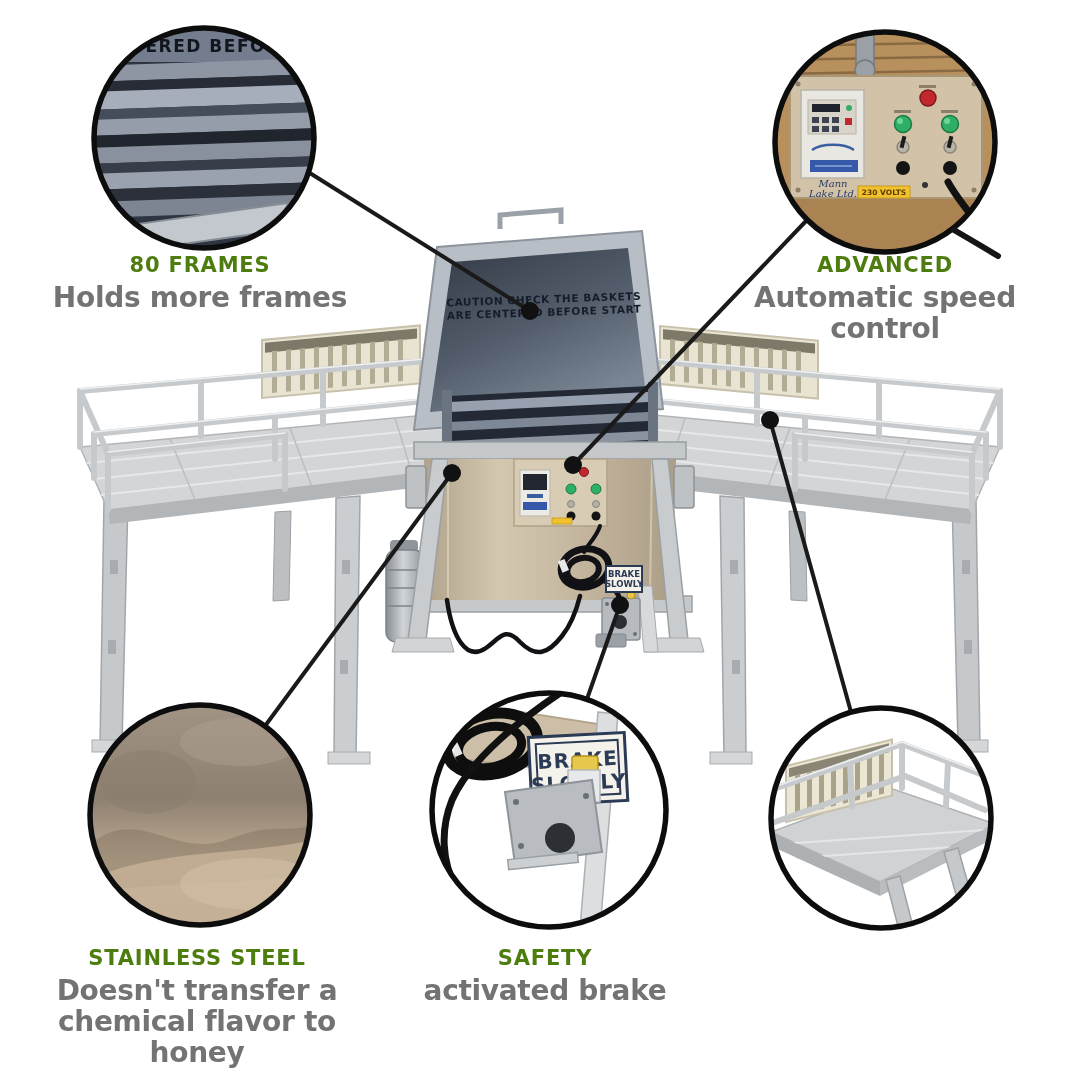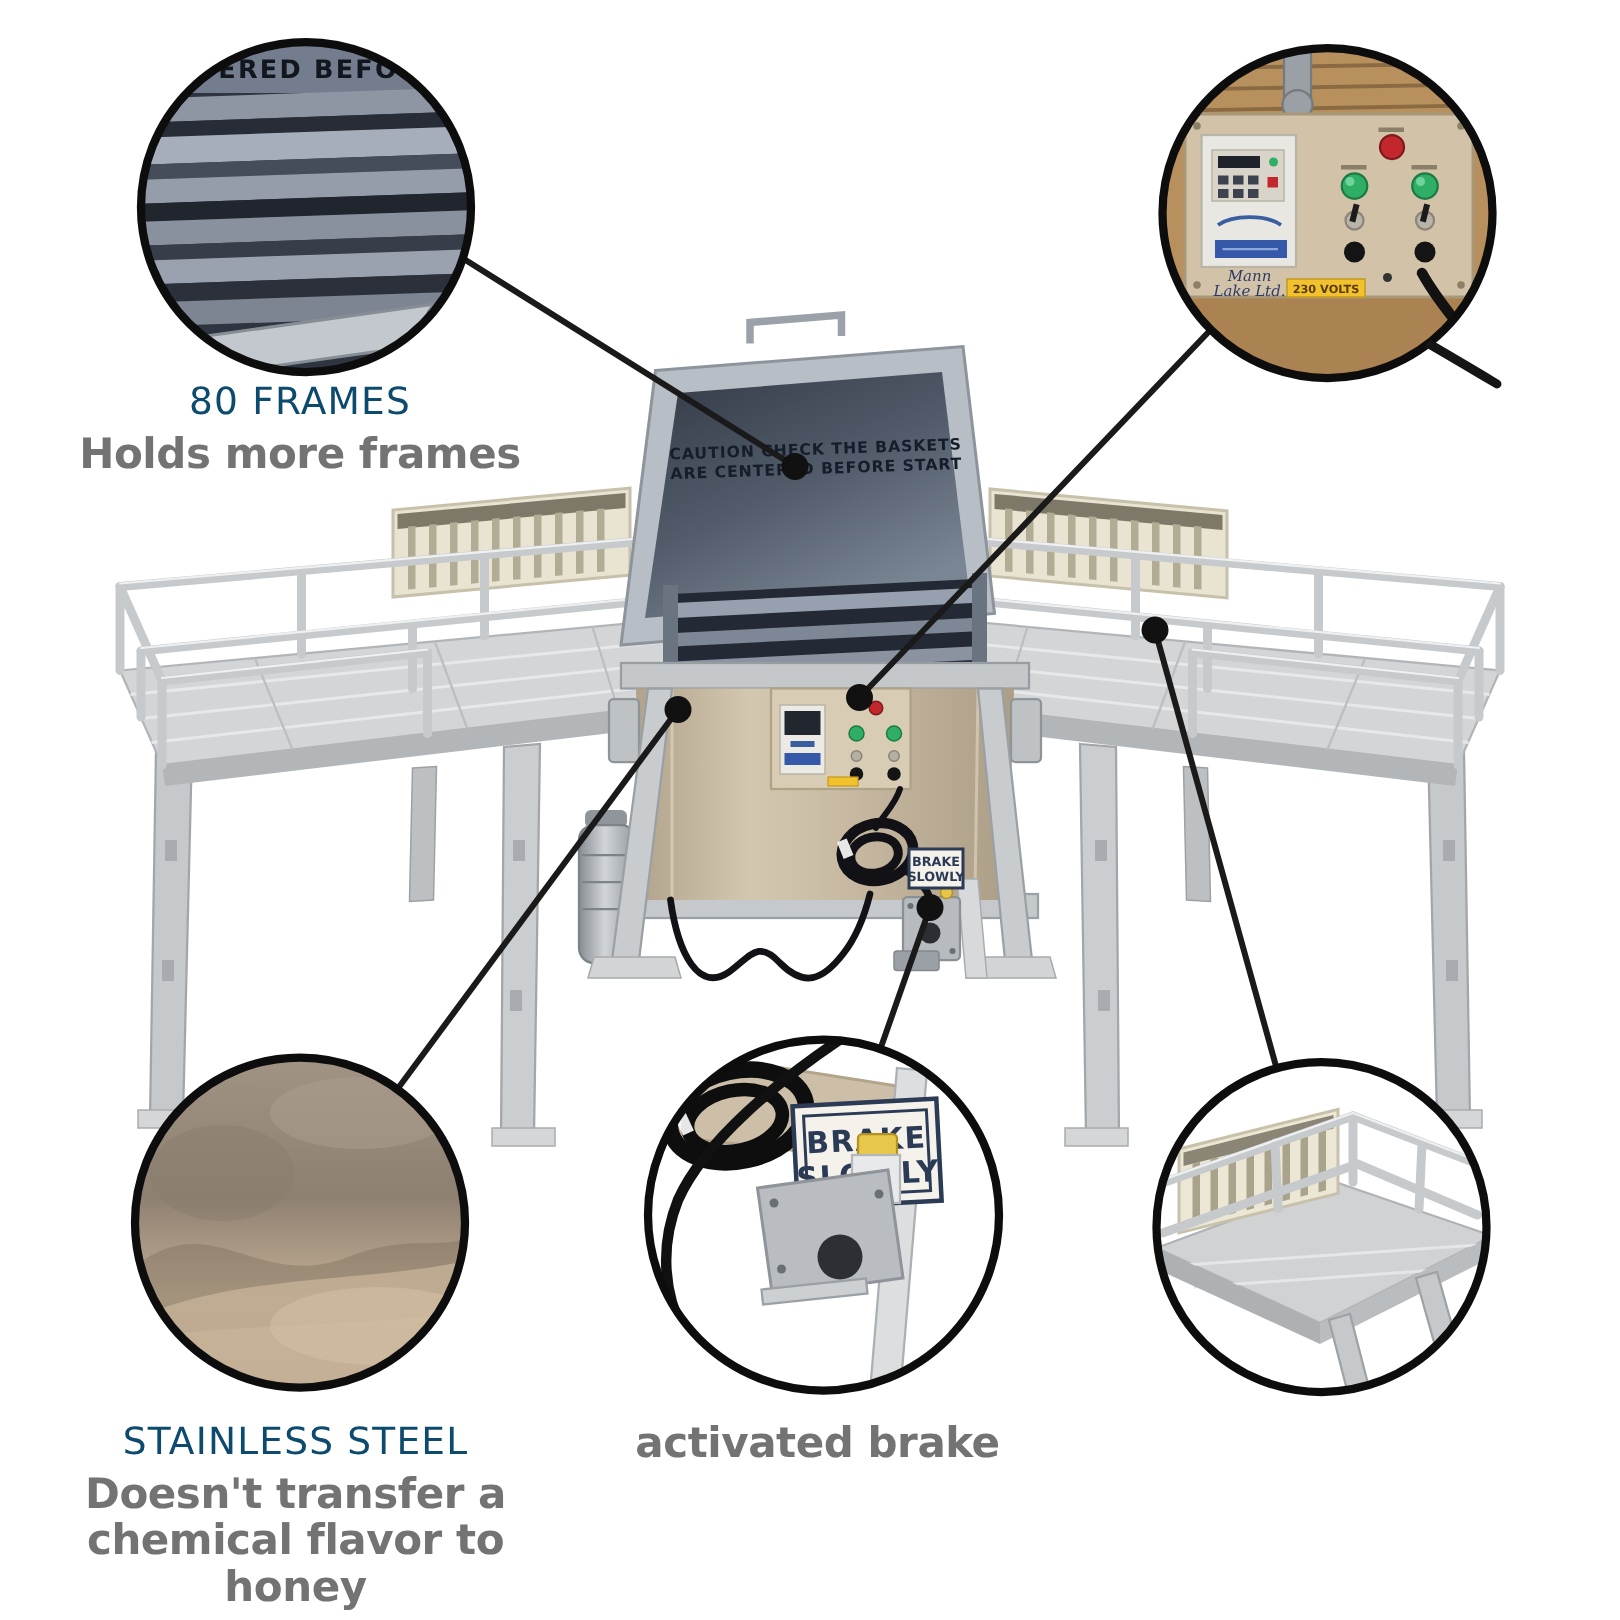--- a/index.html
+++ b/index.html
@@ -3,21 +3,21 @@
 <meta charset="utf-8">
 <style>
   html,body{margin:0;padding:0;background:#ffffff;}
   .stage{
     position:relative;width:1080px;height:1080px;background:#ffffff;
     font-family:"DejaVu Sans",sans-serif;overflow:hidden;
   }
   .scene{position:absolute;left:0;top:0;}
   .callout-label{position:absolute;text-align:center;}
   .eyebrow{
-    display:block;font-size:25px;font-weight:400;color:#0c4a6e;
+    display:block;font-size:21px;font-weight:700;color:#4d7c0f;
     letter-spacing:0.8px;margin-bottom:5px;
   }
   .headline{display:block;font-size:28px;font-weight:700;color:#737373;
     line-height:31px;letter-spacing:-0.3px;}
   svg text{font-family:"DejaVu Sans",sans-serif;}
   .brand-text{font-family:"DejaVu Serif",serif;font-style:italic;}
 </style>
 </head>
 <body>
 
@@ -486,27 +486,34 @@
     <circle cx="881" cy="818" r="110" fill="none" stroke="#0d0d0d" stroke-width="5.5"></circle>
   </g>
 </svg>
 
   <div class="callout-label" style="left:40px;top:253px;width:320px;">
     <span class="eyebrow">80 FRAMES</span>
     <span class="headline">Holds more frames</span>
     <span class="headline"></span>
   </div>
 
+  <div class="callout-label" style="left:725px;top:253px;width:320px;">
+    <span class="eyebrow">ADVANCED</span>
+    <span class="headline">Automatic speed</span>
+    <span class="headline">control</span>
+    <span class="headline"></span>
+  </div>
 
   <div class="callout-label" style="left:37px;top:946px;width:320px;text-align:center;">
     <span class="eyebrow">STAINLESS STEEL</span>
     <span class="headline">Doesn't transfer a</span>
     <span class="headline">chemical flavor to</span>
     <span class="headline">honey</span>
   </div>
 
   <div class="callout-label" style="left:385px;top:946px;width:320px;">
+    <span class="eyebrow">SAFETY</span>
     <span class="headline">activated brake</span>
     <span class="headline"></span>
   </div>
 
 
 </div>
 
 </body></html>

